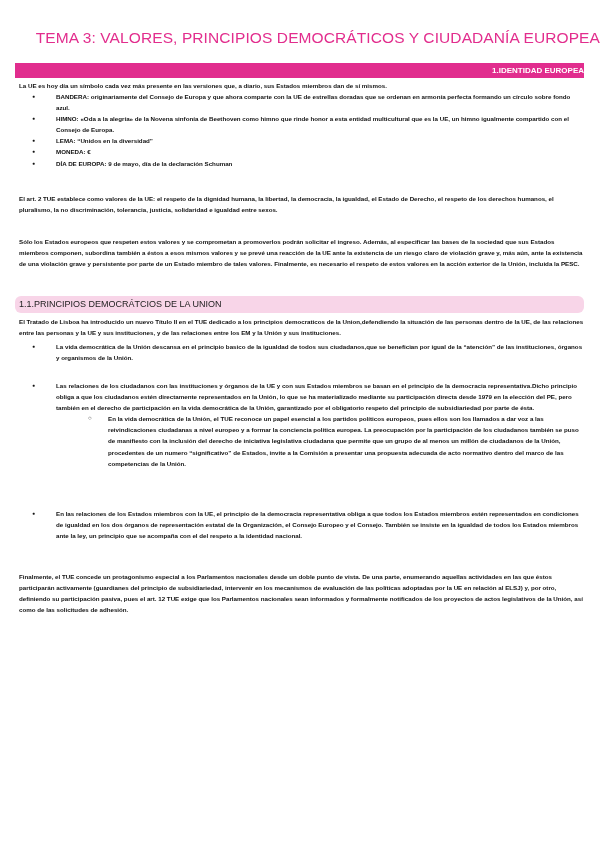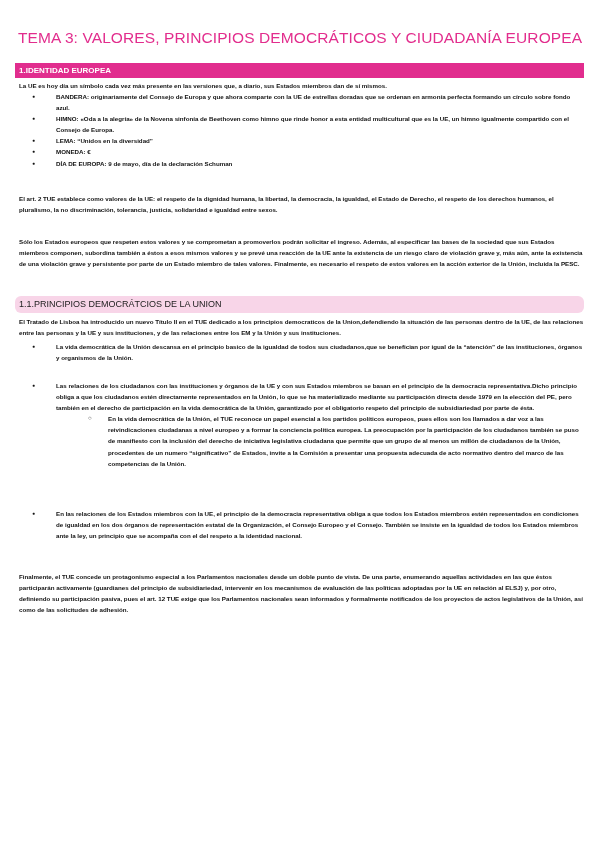--- a/index.html
+++ b/index.html
@@ -1,23 +1,23 @@
 <!DOCTYPE html>
 <html><head>
   <meta charset="utf-8">
   <style>
     html, body { margin: 0; padding: 0; background: #ffffff; }
     body { width: 600px; height: 848px; position: relative; overflow: hidden;
            font-family: "Liberation Sans", sans-serif; color: #111; }
     .page { position: absolute; left: 0; top: 0; width: 600px; height: 848px; }
-    .title { position: absolute; left: 0; width: 600px; top: 29px; text-align: center;
+    .title { position: absolute; left: 0; width: 600px; top: 29px; text-align: right;
              font-size: 15.5px; color: #e22d8d; letter-spacing: 0.1px; }
     .h1bar { position: absolute; left: 15px; width: 569px; top: 63px; height: 15px;
              background: #e12d8e; color: #fff; font-weight: bold; font-size: 8px;
-             line-height: 15px; padding-left: 4px; box-sizing: border-box; }
+             line-height: 15px; padding-left: 4px; box-sizing: border-box; text-align: right; }
     .h2bar { position: absolute; left: 15px; width: 569px; top: 296px; height: 17px;
              background: #f8d5e8; color: #222; font-size: 9px;
              line-height: 17px; padding-left: 4px; box-sizing: border-box; border-radius: 6px; }
     .txt { position: absolute; font-size: 6.2px; line-height: 11.1px; font-weight: bold;
            color: #111; }
     .para { left: 19px; width: 566px; }
     .bullets { left: 32px; width: 553px; margin: 0; padding: 0; list-style: none; }
     .bullets li { position: relative; padding-left: 24px; }
     .bullets li::before { content: "\25CF"; position: absolute; left: 0; top: 0; font-size: 5px; }
     .sub { list-style: none; margin: 0; padding: 0; }

